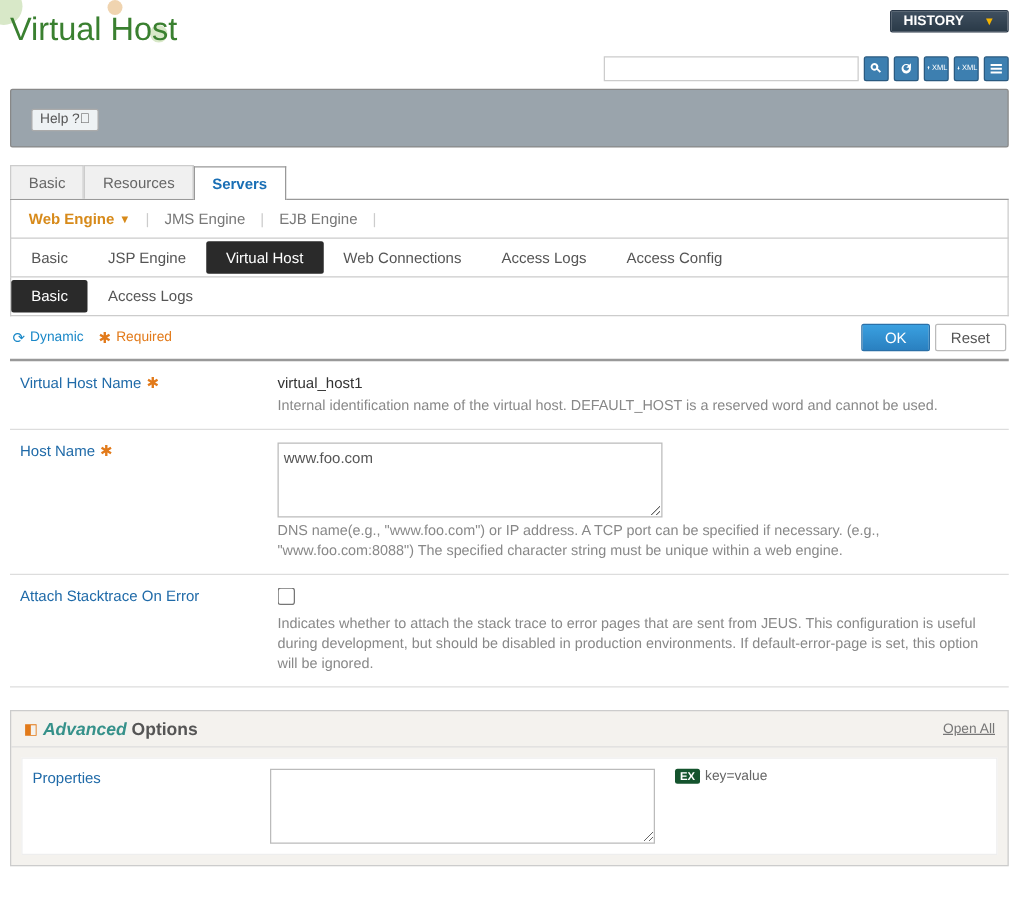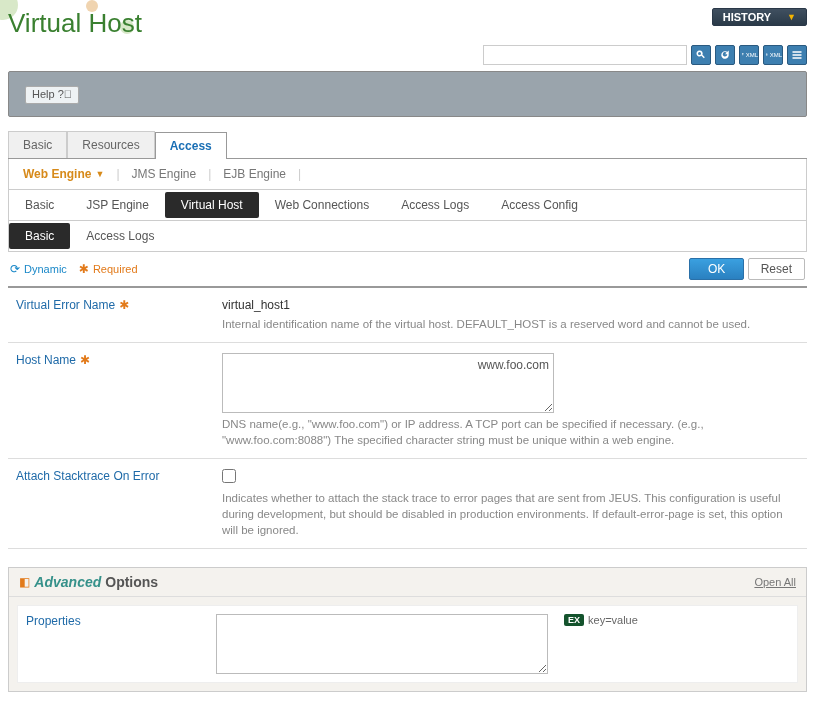--- a/index.html
+++ b/index.html
@@ -54,21 +54,21 @@
     .legend-required { color: #e27a1a; display:inline-flex; gap:4px; align-items:center;}
     .btn-ok { background: linear-gradient(#3aa0e0,#2a80c0); color: #fff; border: 1px solid #2a70a8; padding: 3px 18px; border-radius: 2px; cursor: pointer; font-size: 12px; }
     .btn-reset { background: #fff; color: #555; border: 1px solid #bbb; padding: 3px 12px; border-radius: 2px; cursor: pointer; font-size: 12px; }
 
     .form-block { border-top: 2px solid #999; }
     .form-row { display: flex; border-bottom: 1px solid #ddd; padding: 10px 8px; gap: 16px; }
     .form-label-col { width: 190px; color: #1f6aa8; font-size: 12px; display: flex; gap: 4px; align-items: flex-start; }
     .form-val-col { flex: 1; font-size: 12px; color: #555; }
     .form-val { color: #333; margin-bottom: 4px; }
     .form-help { color: #888; font-size: 11.5px; line-height: 1.4; }
-    .textarea { width: 332px; height: 60px; border: 1px solid #bbb; padding: 4px; font-family: inherit; font-size: 12px; color: #555; resize: both; text-align: right; }
+    .textarea { width: 308px; height: 60px; border: 1px solid #bbb; padding: 4px; font-family: inherit; font-size: 12px; color: #555; resize: both; }
     .checkbox { width: 14px; height: 14px; }
 
     .spacer { height: 18px; }
 
     .adv-panel { border: 1px solid #ccc; background: #f4f2ee; }
     .adv-header { display: flex; justify-content: space-between; align-items: center; padding: 6px 10px; border-bottom: 1px solid #ddd; }
     .adv-title { font-size: 14px; color: #555; display:inline-flex; gap:4px; align-items:center;}
     .adv-title .icon-down { color: #e27a1a; font-size: 12px; }
     .adv-title .adv-word { color: #36918a; font-style: italic; font-weight: bold; }
     .adv-title .opt-word { color: #555; font-weight: bold; }
@@ -132,21 +132,21 @@
       <span class="help-btn">
         <span>Help</span>
         <span>?⃝</span>
       </span>
     </div>
   </div>
 
   <div class="tabs">
     <div class="tab">Basic</div>
     <div class="tab">Resources</div>
-    <div class="tab active">Access</div>
+    <div class="tab active">Servers</div>
   </div>
 
   <div class="engine-row">
     <span class="engine-link active">
       <span>Web Engine</span>
       <span class="chev">▼</span>
     </span>
     <span class="engine-sep">|</span>
     <span class="engine-link">JMS Engine</span>
     <span class="engine-sep">|</span>
@@ -182,21 +182,21 @@
     <div>
       <button class="btn-ok">OK</button>
       <button class="btn-reset">Reset</button>
     </div>
   </div>
 
   <div class="form-block">
 
     <div class="form-row">
       <div class="form-label-col">
-        <span>Virtual Error Name</span>
+        <span>Virtual Host Name</span>
         <span class="req-icon">✱</span>
       </div>
       <div class="form-val-col">
         <div class="form-val">virtual_host1</div>
         <div class="form-help">Internal identification name of the virtual host. DEFAULT_HOST is a reserved word and cannot be used.</div>
       </div>
     </div>
 
     <div class="form-row">
       <div class="form-label-col">

